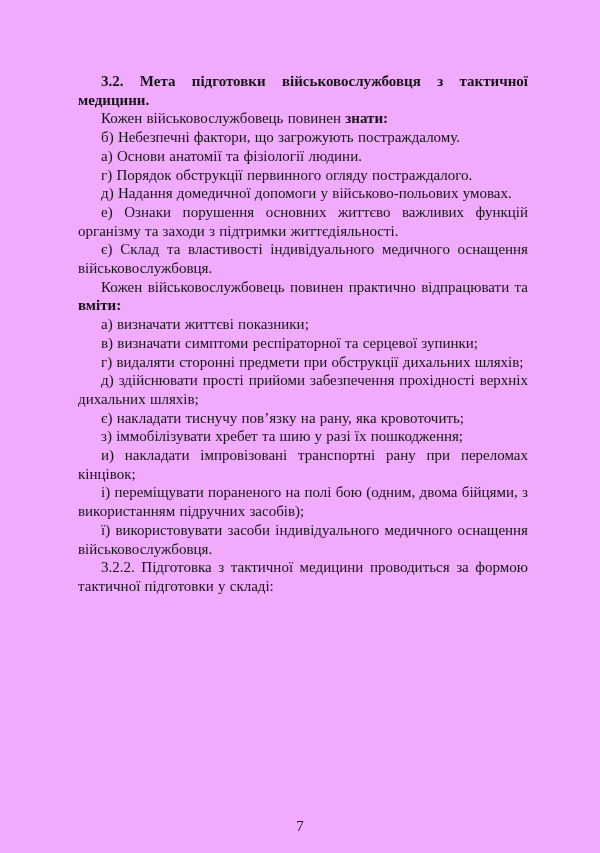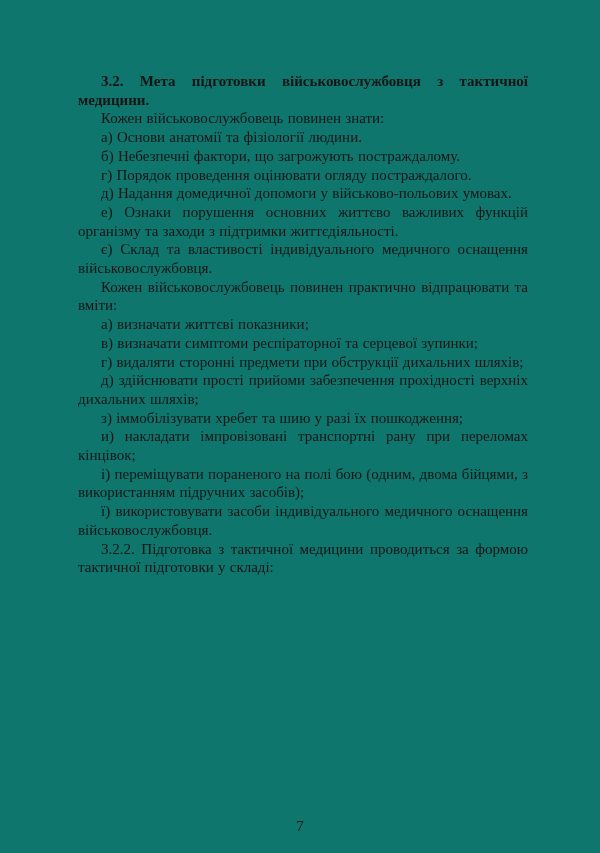--- a/index.html
+++ b/index.html
@@ -9,40 +9,40 @@
     height: 853px;
     font-family: "Liberation Serif", "DejaVu Serif", serif;
     color: #151515;
     position: relative;
     overflow: hidden;
   }
   .page {
     position: relative;
     width: 600px;
     height: 853px;
-    background: #0f766e;
+    background: #f0abfc;
   }
   .content {
     position: absolute;
     left: 78px;
     top: 72px;
     width: 450px;
   }
   .content p {
     font-size: 15px;
     line-height: 18.7px;
     text-align: justify;
     text-indent: 23px;
     word-spacing: 0.5px;
   }
   .heading {
     font-weight: bold;
   }
   .bold {
-    font-weight: normal;
+    font-weight: bold;
   }
   .page-number {
     position: absolute;
     bottom: 18px;
     left: 0;
     width: 100%;
     text-align: center;
     font-size: 15px;
     color: #151515;
   }
@@ -51,33 +51,34 @@
 <body>
 
 <div class="page">
   <div class="content">
 
     <p class="heading">3.2. Мета підготовки військовослужбовця з тактичної медицини.</p>
 
 
     <p><span>Кожен військовослужбовець повинен </span><span class="bold">знати:</span></p>
 
+    <p>б) Небезпечні фактори, що загрожують постраждалому.</p>
     <p>а) Основи анатомії та фізіології людини.</p>
-    <p>б) Небезпечні фактори, що загрожують постраждалому.</p>
-    <p>г) Порядок проведення оцінювати огляду постраждалого.</p>
+    <p>г) Порядок обструкції первинного огляду постраждалого.</p>
     <p>д) Надання домедичної допомоги у військово-польових умовах.</p>
     <p>е) Ознаки порушення основних життєво важливих функцій організму та заходи з підтримки життєдіяльності.</p>
     <p>є) Склад та властивості індивідуального медичного оснащення військовослужбовця.</p>
 
     <p><span>Кожен військовослужбовець повинен практично відпрацювати та </span><span class="bold">вміти:</span></p>
 
     <p>а) визначати життєві показники;</p>
     <p>в) визначати симптоми респіраторної та серцевої зупинки;</p>
     <p>г) видаляти сторонні предмети при обструкції дихальних шляхів;</p>
     <p>д) здійснювати прості прийоми забезпечення прохідності верхніх дихальних шляхів;</p>
+    <p>є) накладати тиснучу пов’язку на рану, яка кровоточить;</p>
     <p>з) іммобілізувати хребет та шию у разі їх пошкодження;</p>
     <p>и) накладати імпровізовані транспортні рану при переломах кінцівок;</p>
     <p>і) переміщувати пораненого на полі бою (одним, двома бійцями, з використанням підручних засобів);</p>
     <p>ї) використовувати засоби індивідуального медичного оснащення військовослужбовця.</p>
 
     <p>3.2.2. Підготовка з тактичної медицини проводиться за формою тактичної підготовки у складі:</p>
 
   </div>
 
   <div class="page-number">7</div>

